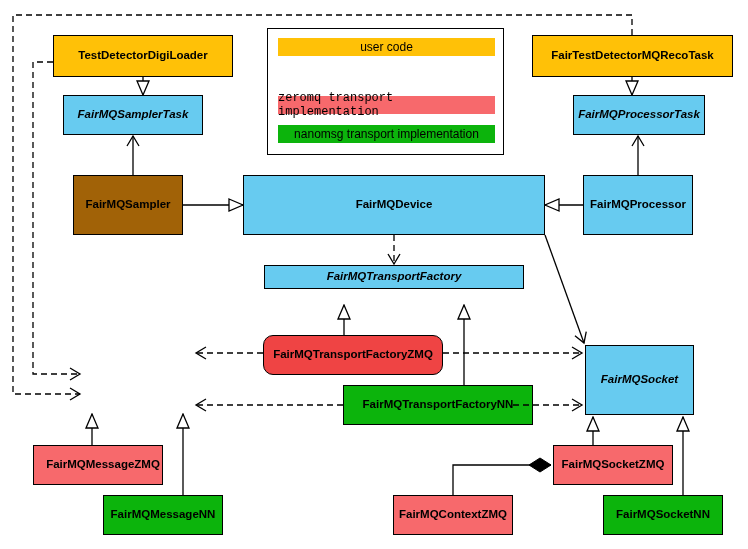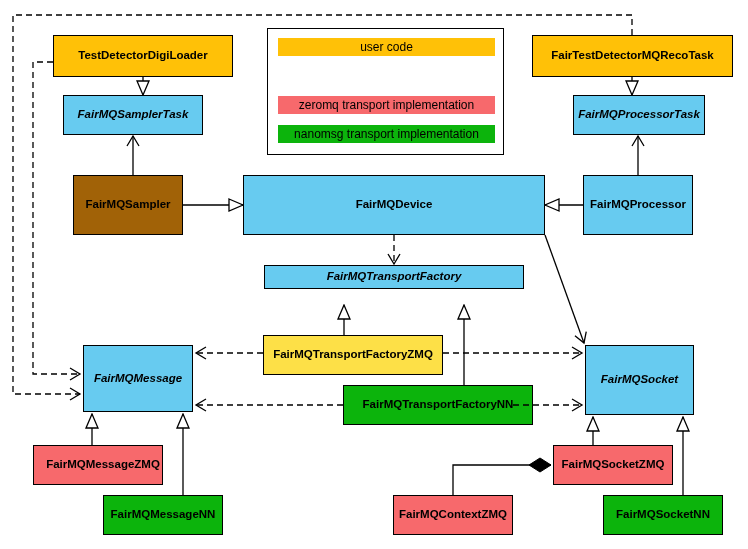--- a/index.html
+++ b/index.html
@@ -92,29 +92,28 @@
   </svg>
 
   <div class="nd n-loader" style="background-color: rgb(255, 193, 7);">TestDetectorDigiLoader</div>
   <div class="nd n-reco" style="background-color: rgb(255, 193, 7);">FairTestDetectorMQRecoTask</div>
   <div class="nd n-samplertask it" style="background-color: rgb(103, 203, 240);">FairMQSamplerTask</div>
   <div class="nd n-processortask it" style="background-color: rgb(103, 203, 240);">FairMQProcessorTask</div>
   <div class="nd n-sampler" style="background-color: #a16207;">FairMQSampler</div>
   <div class="nd n-device" style="background-color: rgb(103, 203, 240);">FairMQDevice</div>
   <div class="nd n-processor" style="background-color: rgb(103, 203, 240);">FairMQProcessor</div>
   <div class="nd n-factory it" style="background-color: rgb(103, 203, 240);">FairMQTransportFactory</div>
-  <div class="nd n-factoryzmq" style="background-color: #fde047;">FairMQTransportFactoryZMQ</div>
+  <div class="nd n-factoryzmq" style="background-color: #ef4444; border-radius: 10px;">FairMQTransportFactoryZMQ</div>
   <div class="nd n-factorynn" style="background-color: rgb(12, 180, 12);">FairMQTransportFactoryNN</div>
-  <div class="nd n-message it" style="background-color: rgb(103, 203, 240);">FairMQMessage</div>
   <div class="nd n-socket it" style="background-color: rgb(103, 203, 240);">FairMQSocket</div>
   <div class="nd n-messagezmq" style="background-color: rgb(247, 105, 108);">FairMQMessageZMQ</div>
   <div class="nd n-messagenn" style="background-color: rgb(12, 180, 12);">FairMQMessageNN</div>
   <div class="nd n-socketzmq" style="background-color: rgb(247, 105, 108);">FairMQSocketZMQ</div>
   <div class="nd n-socketnn" style="background-color: rgb(12, 180, 12);">FairMQSocketNN</div>
   <div class="nd n-contextzmq" style="background-color: rgb(247, 105, 108);">FairMQContextZMQ</div>
 
   <div class="legend">
     <div class="lg-bar lg-0" style="background-color: rgb(255, 193, 7);">user code</div>
-    <div class="lg-bar lg-2" style="background-color: rgb(247, 105, 108);">zeromq transport implementation</div>
+    <div class="lg-bar lg-2" style="background-color: rgb(247, 105, 108); font-family: Liberation Mono, monospace;">zeromq transport implementation</div>
     <div class="lg-bar lg-3" style="background-color: rgb(12, 180, 12);">nanomsg transport implementation</div>
   </div>
 
 </div>
 
 </body></html>

